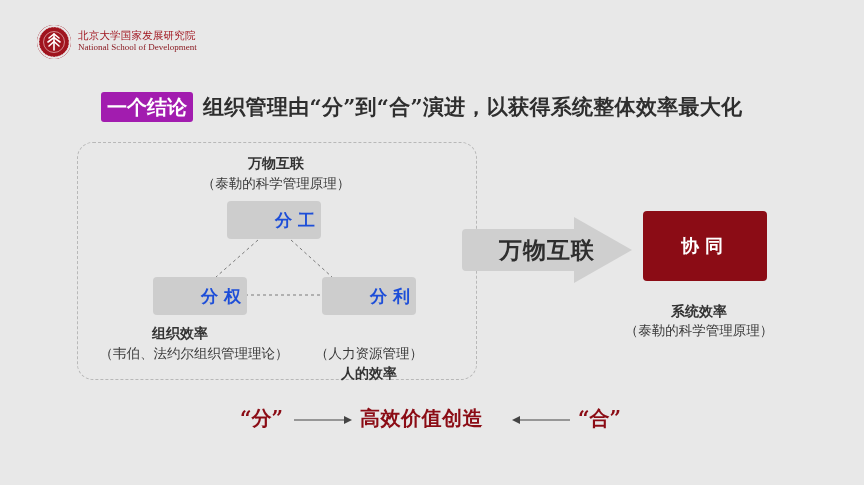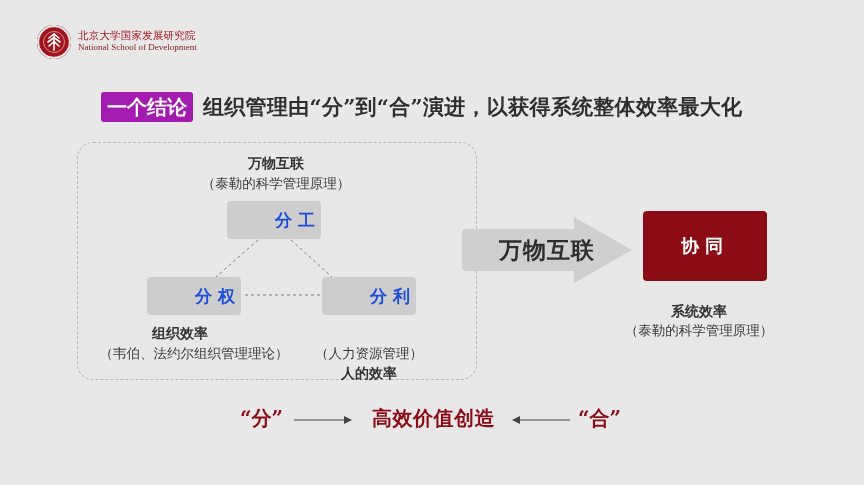--- a/index.html
+++ b/index.html
@@ -77,21 +77,21 @@
 <svg class="abs lines">
   <line x1="258" y1="240" x2="216" y2="277" stroke="#7a7a7a" stroke-width="1" stroke-dasharray="3 3"></line>
   <line x1="291" y1="240" x2="332" y2="277" stroke="#7a7a7a" stroke-width="1" stroke-dasharray="3 3"></line>
   <line x1="245" y1="295" x2="322" y2="295" stroke="#7a7a7a" stroke-width="1" stroke-dasharray="3 3"></line>
 </svg>
 
 <div class="abs cap-title" style="left:176px; top:155px; width:200px;">万物互联</div>
 <div class="abs cap-sub" style="left:156px; top:175px; width:240px;text-align:center;">（泰勒的科学管理原理）</div>
 <div class="abs node" style="left:227px; top:201px; width:94px; height:38px; line-height:38px;">分工</div>
 
-<div class="abs node" style="left:147px; top:277px; width:94px; height:38px; line-height:38px;">分权</div>
+<div class="abs node" style="left:153px; top:277px; width:94px; height:38px; line-height:38px;">分权</div>
 <div class="abs cap-title" style="left:80px; top:325px; width:200px;">组织效率</div>
 <div class="abs cap-sub" style="left:74px; top:345px; width:240px;">（韦伯、法约尔组织管理理论）</div>
 
 <div class="abs node" style="left:322px; top:277px; width:94px; height:38px; line-height:38px;">分利</div>
 <div class="abs cap-title" style="left:269px; top:325px; width:200px;margin-top:40px;">人的效率</div>
 <div class="abs cap-sub" style="left:259px; top:345px; width:220px;">（人力资源管理）</div>
 
 <svg class="abs arrow" viewBox="0 0 176 70">
   <path d="M2 18 Q2 14 6 14 L114 14 L114 2 L172 35 L114 68 L114 56 L6 56 Q2 56 2 52 Z" fill="#cfcfcf"></path>
 </svg>
@@ -99,18 +99,18 @@
 
 <div class="abs xietong">协同</div>
 <div class="abs cap-title" style="left:599px; top:303px; width:200px;">系统效率</div>
 <div class="abs cap-sub" style="left:589px; top:322px; width:220px;">（泰勒的科学管理原理）</div>
 
 <div class="abs quote-word" style="left:240px; top:405px;">“分”</div>
 <svg class="abs" style="left:292px; top:412px;" width="62" height="16">
   <line x1="2" y1="8" x2="54" y2="8" stroke="#444" stroke-width="1"></line>
   <path d="M52 4 L60 8 L52 12 Z" fill="#444"></path>
 </svg>
-<div class="abs center-word" style="left:372px; top:405px;">高效价值创造</div>
+<div class="abs center-word" style="left:360px; top:405px;">高效价值创造</div>
 <svg class="abs" style="left:510px; top:412px;" width="62" height="16">
   <line x1="8" y1="8" x2="60" y2="8" stroke="#444" stroke-width="1"></line>
   <path d="M10 4 L2 8 L10 12 Z" fill="#444"></path>
 </svg>
 <div class="abs quote-word" style="left:578px; top:405px;">“合”</div>
 
 </body></html>

